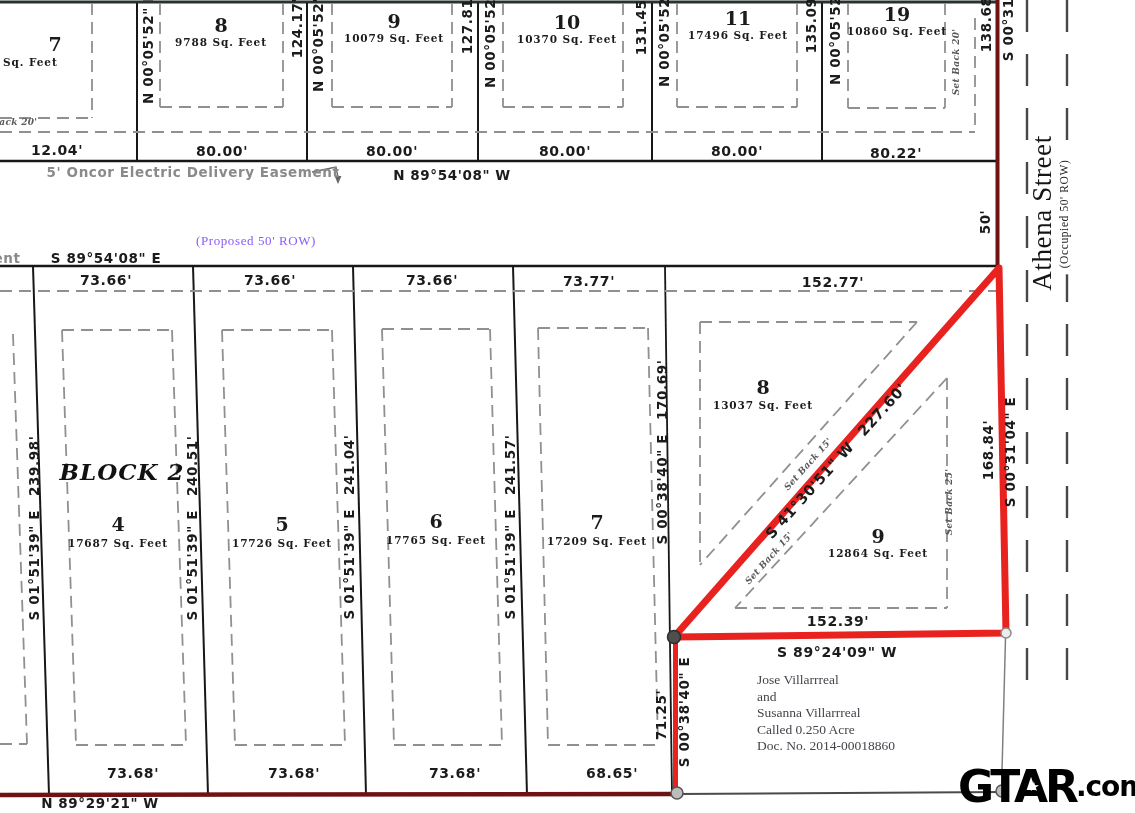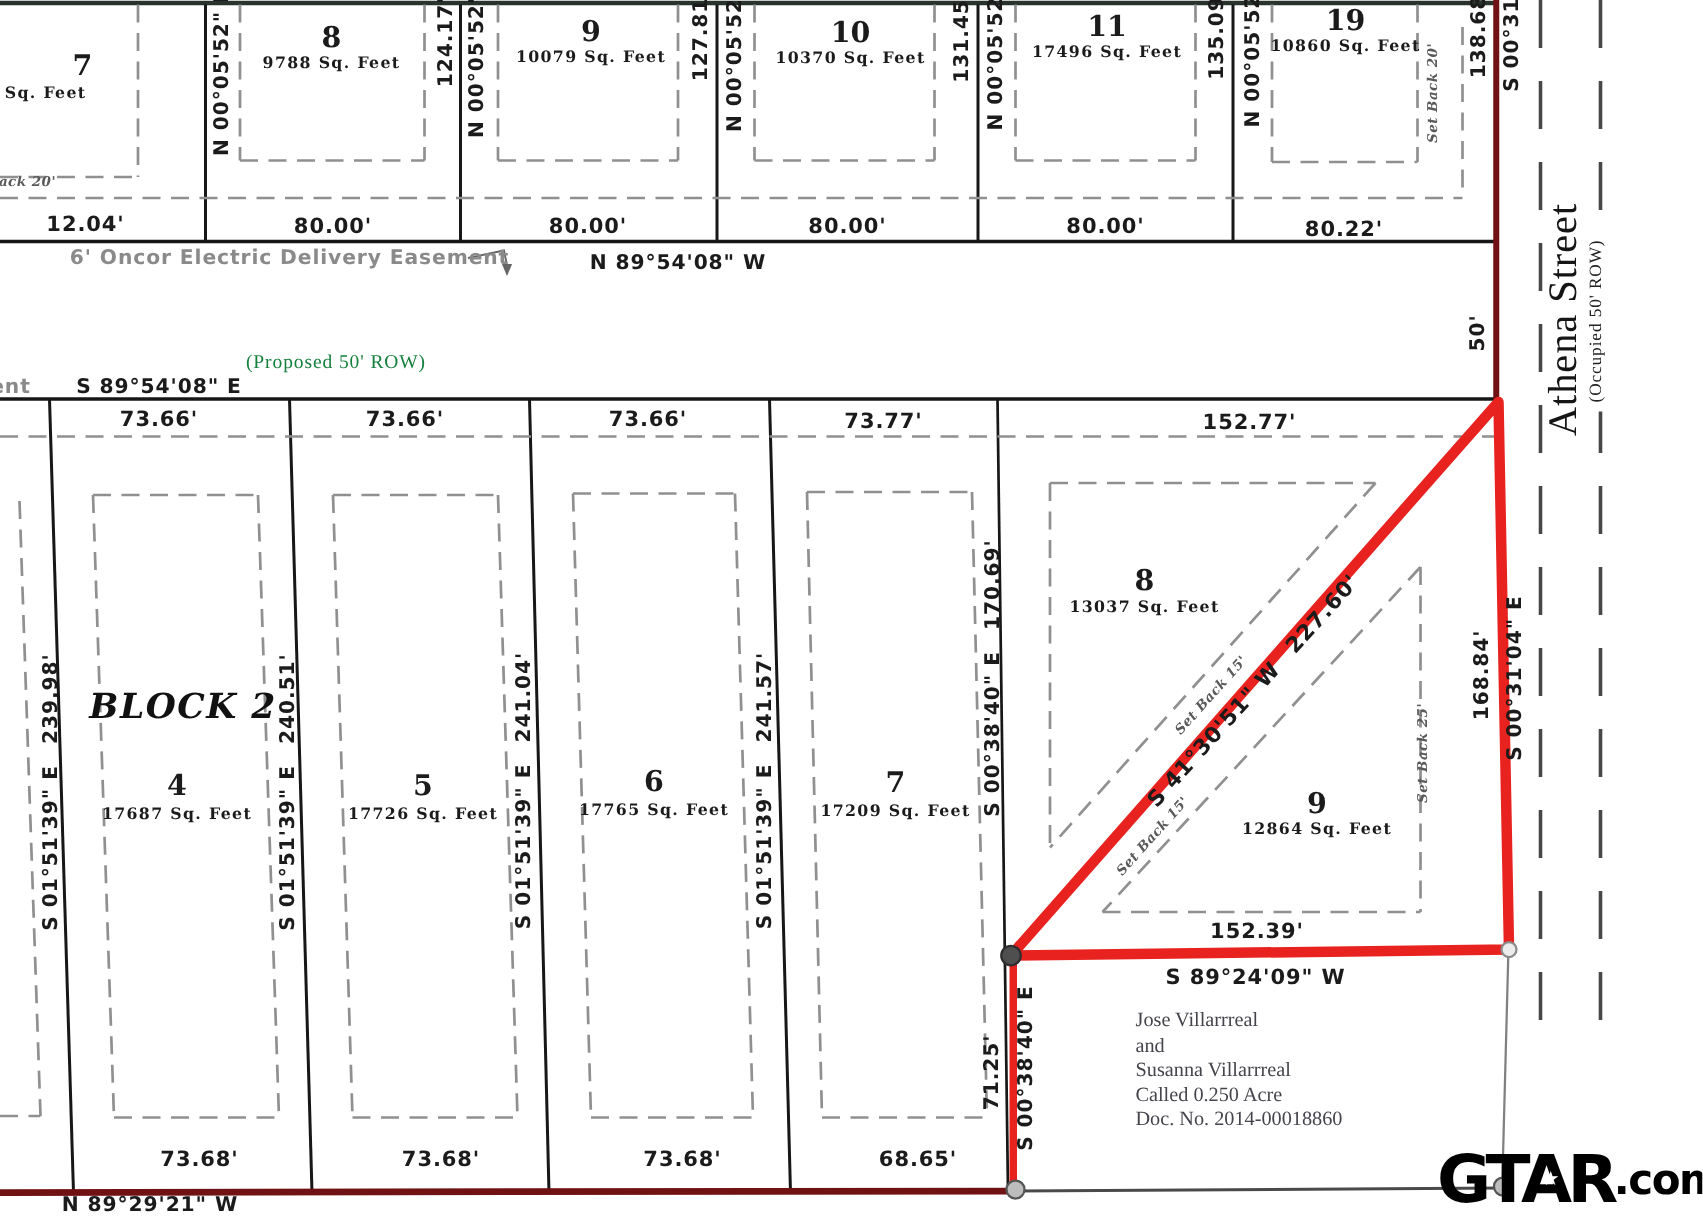--- a/index.html
+++ b/index.html
@@ -10,21 +10,21 @@
        color:#1b1b1b;letter-spacing:.6px;white-space:nowrap;z-index:3;}
   .v{transform:translate(-50%,-50%) rotate(-90deg);}
   .d48{transform:translate(-50%,-50%) rotate(-48deg);}
   .gray{color:#8a8a8a;}
   .dimb{font-size:14px;}
   .num{font:700 19px "DejaVu Serif",serif;letter-spacing:0;}
   .area{font:700 10.5px "DejaVu Serif",serif;letter-spacing:.9px;}
   .sb{font:italic 700 9px "DejaVu Serif",serif;color:#5a5a5a;letter-spacing:.3px;}
   .block{font:italic 700 23px "DejaVu Serif",serif;letter-spacing:1px;color:#111;margin-top:40px;}
   .street-name{font:400 31px "Liberation Serif",serif;color:#151515;letter-spacing:.5px;}
-  .street-sub{font:400 13px "Liberation Serif",serif;color:#15803d;}
+  .street-sub{font:400 13px "Liberation Serif",serif;color:#8b5cf6;margin-left:32px;}
   .athena-name{font:400 27px "Liberation Serif",serif;color:#151515;}
   .athena-sub{font:400 11.5px "Liberation Serif",serif;color:#222;background:#fff;padding:0 6px;}
   .sp{margin-left:14px;}
   .owner{position:absolute;left:757px;top:672px;width:182px;text-align:left;
          font:400 13.5px "Liberation Serif",serif;color:#44444c;line-height:16.5px;z-index:3;}
   .logo{position:absolute;left:958px;top:760px;width:177px;height:53px;z-index:5;
         display:flex;align-items:center;}
   .logo-main{position:relative;font:900 44px "DejaVu Sans",sans-serif;color:#000;
              letter-spacing:-3px;line-height:46px;}
   .logo-star{position:absolute;left:70px;top:20px;color:#fff;font-size:13px;line-height:13px;z-index:6;}
@@ -155,21 +155,21 @@
   <div class="lbl num" style="left:897px;top:14px">19</div>
   <div class="lbl area" style="left:897px;top:31px">10860 Sq. Feet</div>
 
   <div class="lbl dimb" style="left:57px;top:150px">12.04'</div>
   <div class="lbl dimb" style="left:222px;top:151px">80.00'</div>
   <div class="lbl dimb" style="left:392px;top:151px">80.00'</div>
   <div class="lbl dimb" style="left:565px;top:151px">80.00'</div>
   <div class="lbl dimb" style="left:737px;top:151px">80.00'</div>
   <div class="lbl dimb" style="left:896px;top:153px">80.22'</div>
 
-  <div class="lbl gray" style="left:193px;top:172px">6' Oncor Electric Delivery Easement</div>
+  <div class="lbl gray" style="left:193px;top:172px">5' Oncor Electric Delivery Easement</div>
   <div class="lbl" style="left:452px;top:175px">N 89°54'08" W</div>
   <div class="lbl street-sub" style="left:224px;top:241px">(Proposed 50' ROW)</div>
   <div class="lbl gray" style="left:7px;top:258px">ent</div>
   <div class="lbl" style="left:106px;top:258px">S 89°54'08" E</div>
 
   <div class="lbl dimb" style="left:106px;top:280px">73.66'</div>
   <div class="lbl dimb" style="left:270px;top:280px">73.66'</div>
   <div class="lbl dimb" style="left:432px;top:280px">73.66'</div>
   <div class="lbl dimb" style="left:589px;top:281px">73.77'</div>
   <div class="lbl dimb" style="left:833px;top:282px">152.77'</div>

